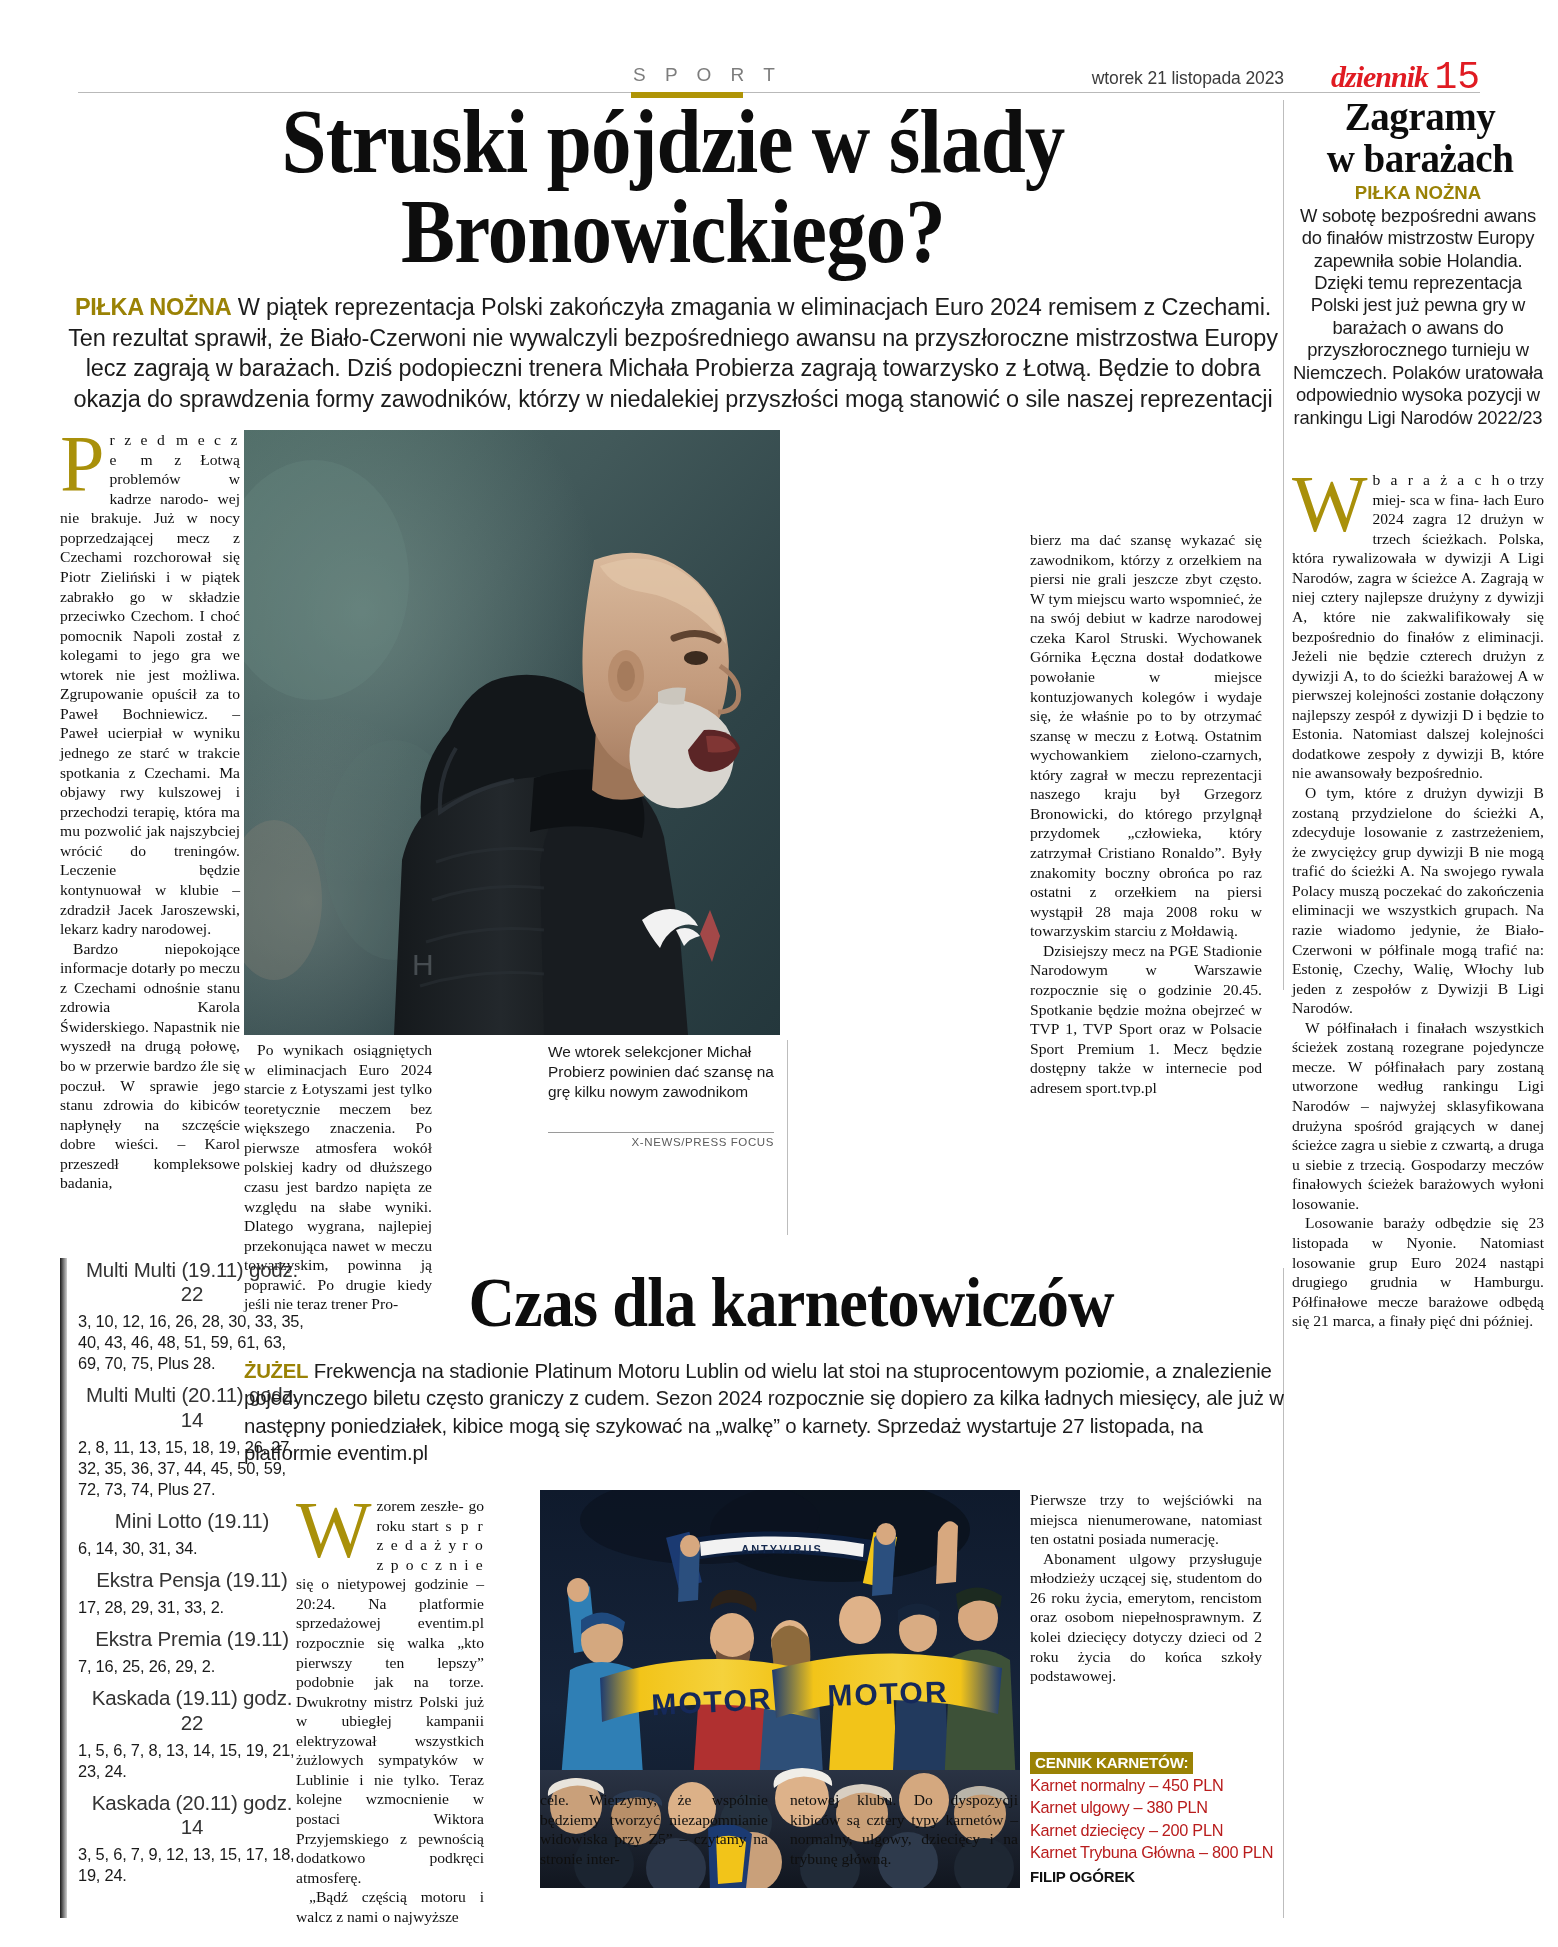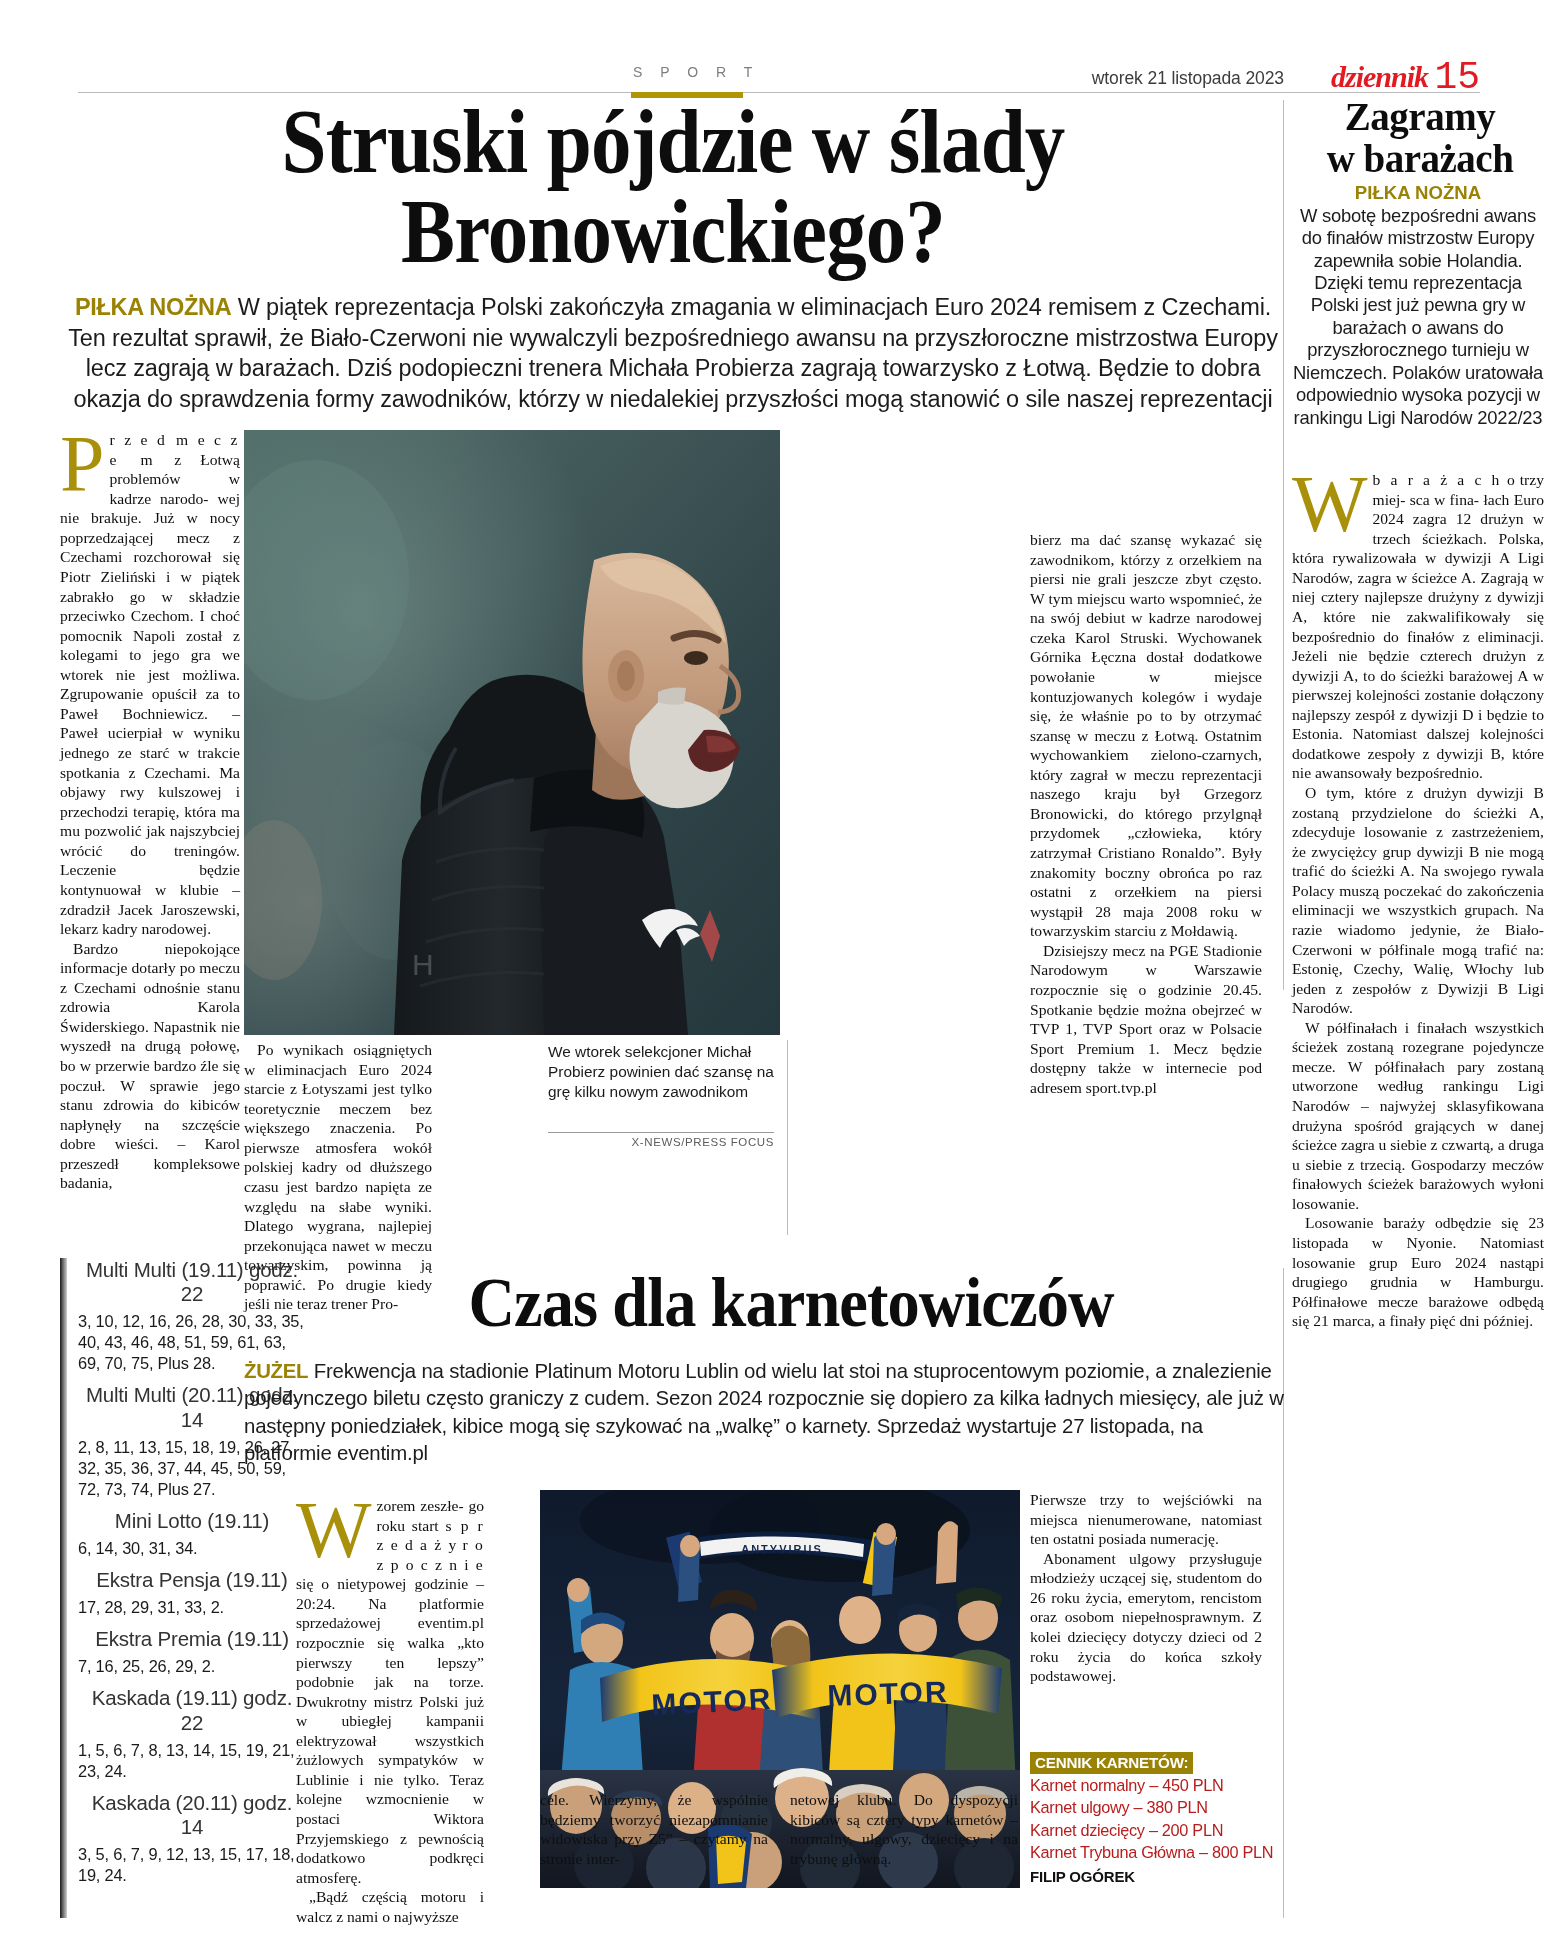--- a/index.html
+++ b/index.html
@@ -2,21 +2,21 @@
 <html><head>
 <meta charset="utf-8">
 <style>
   html,body{margin:0;padding:0;background:#fff;}
   body{width:1558px;height:1947px;font-family:"Liberation Sans",sans-serif;color:#111;}
   .page{position:relative;width:1558px;height:1947px;background:#fff;overflow:hidden;}
 
   
   .masthead{position:absolute;left:78px;top:56px;width:1402px;height:44px;}
   .mh-rule{position:absolute;left:0;top:36px;width:1402px;height:1px;background:#b9b9b9;}
-  .mh-sport{position:absolute;left:555px;top:8px;font-size:14px;letter-spacing:7px;color:#7d7d7d;font-family:"Liberation Sans",sans-serif;font-weight:400;}
+  .mh-sport{position:absolute;left:555px;top:8px;font-size:19px;letter-spacing:7px;color:#7d7d7d;font-family:"Liberation Sans",sans-serif;font-weight:400;}
   .mh-sport-ul{position:absolute;left:553px;top:36px;width:112px;height:6px;background:#af9406;}
   .mh-date{position:absolute;right:196px;top:12px;font-size:17.5px;color:#3c3c3c;letter-spacing:-.1px;}
   .mh-logo{position:absolute;right:52px;top:4px;font-family:"Liberation Serif",serif;font-style:italic;font-weight:700;font-size:30px;color:#e01b22;letter-spacing:-1px;}
   .mh-logo .dots{display:inline-block;position:relative;}
   .mh-page{position:absolute;right:0;top:0;font-family:Liberation Mono, monospace;font-size:38px;color:#e01b22;font-weight:400;}
 
   
   .head-main{position:absolute;left:78px;top:96px;width:1190px;text-align:center;
      font-family:"Liberation Serif",serif;font-weight:700;font-size:92px;line-height:0.98;
      letter-spacing:-1px;color:#0d0d0d;transform:scaleX(0.88);transform-origin:center top;}

